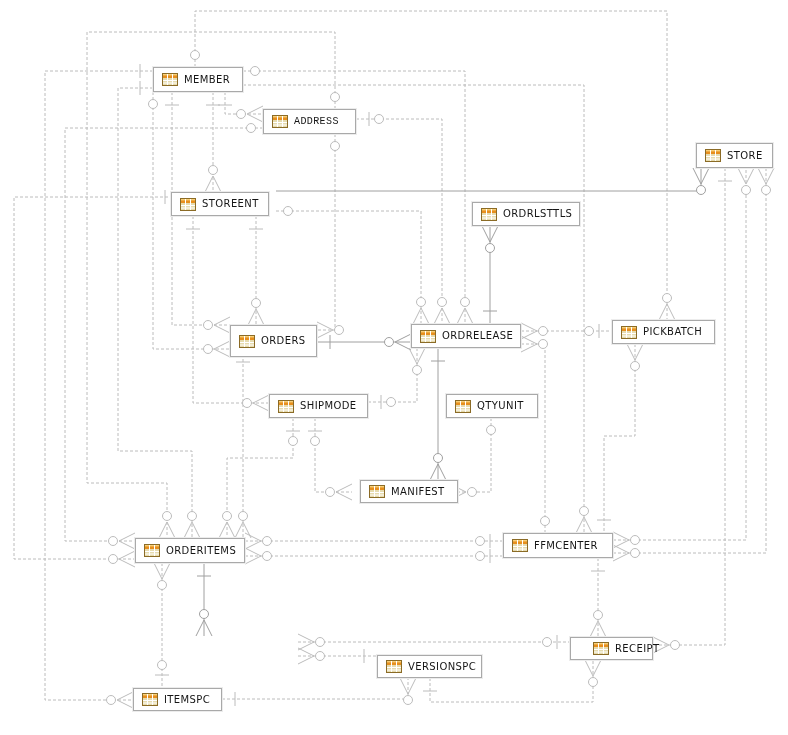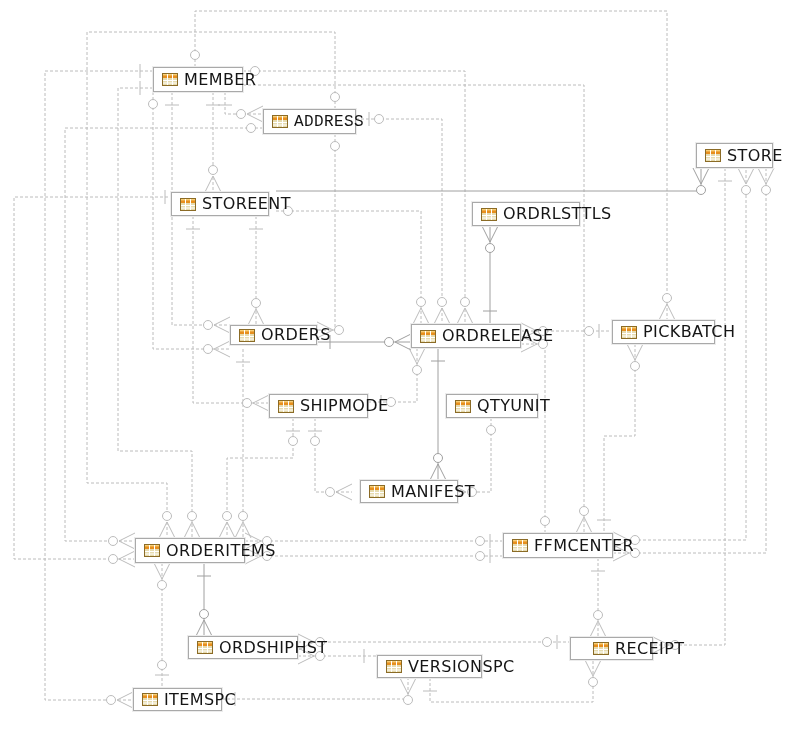--- a/index.html
+++ b/index.html
@@ -14,21 +14,21 @@
   .entity{
     position:absolute;
     background:#ffffff;
     border:1px solid #a9a9a9;
     box-shadow:0 0 0 1px #ececec;
     display:flex;
     align-items:center;
     gap:6px;
     padding:0 4px 0 8px;
     box-sizing:border-box;
-    font-size:16px;
+    font-size:10px;
     color:#151515;
     letter-spacing:0.4px;
     white-space:nowrap;
     cursor:default;
   }
   .entity .lbl{display:inline-block;line-height:1;}
   .entity svg{flex:0 0 auto;display:block;}
 </style>
 </head>
 <body>
@@ -305,21 +305,21 @@
         <rect x="0.5" y="0.5" width="15" height="12" fill="#e6dbae" stroke="#8b6b26"></rect>
         <rect x="1" y="1" width="14" height="4" fill="#e78f1e"></rect>
         <rect x="1" y="1" width="14" height="1.4" fill="#f8cf77"></rect>
         <line x1="5.5" y1="1" x2="5.5" y2="12" stroke="#ffffff" stroke-width="1"></line>
         <line x1="10.5" y1="1" x2="10.5" y2="12" stroke="#ffffff" stroke-width="1"></line>
         <line x1="1" y1="7.5" x2="15" y2="7.5" stroke="#ffffff" stroke-width="1"></line>
         <line x1="1" y1="10" x2="15" y2="10" stroke="#ffffff" stroke-width="1"></line>
       </svg>
       <span class="lbl">ORDRLSTTLS</span>
     </div>
-    <div class="entity" style="left: 230px; top: 325px; width: 87px; height: 20px;">
+    <div class="entity" style="left: 230px; top: 325px; width: 87px; height: 32px;">
       <svg width="16" height="13" viewBox="0 0 16 13">
         <rect x="0.5" y="0.5" width="15" height="12" fill="#e6dbae" stroke="#8b6b26"></rect>
         <rect x="1" y="1" width="14" height="4" fill="#e78f1e"></rect>
         <rect x="1" y="1" width="14" height="1.4" fill="#f8cf77"></rect>
         <line x1="5.5" y1="1" x2="5.5" y2="12" stroke="#ffffff" stroke-width="1"></line>
         <line x1="10.5" y1="1" x2="10.5" y2="12" stroke="#ffffff" stroke-width="1"></line>
         <line x1="1" y1="7.5" x2="15" y2="7.5" stroke="#ffffff" stroke-width="1"></line>
         <line x1="1" y1="10" x2="15" y2="10" stroke="#ffffff" stroke-width="1"></line>
       </svg>
       <span class="lbl">ORDERS</span>
@@ -400,32 +400,20 @@
       <svg width="16" height="13" viewBox="0 0 16 13">
         <rect x="0.5" y="0.5" width="15" height="12" fill="#e6dbae" stroke="#8b6b26"></rect>
         <rect x="1" y="1" width="14" height="4" fill="#e78f1e"></rect>
         <rect x="1" y="1" width="14" height="1.4" fill="#f8cf77"></rect>
         <line x1="5.5" y1="1" x2="5.5" y2="12" stroke="#ffffff" stroke-width="1"></line>
         <line x1="10.5" y1="1" x2="10.5" y2="12" stroke="#ffffff" stroke-width="1"></line>
         <line x1="1" y1="7.5" x2="15" y2="7.5" stroke="#ffffff" stroke-width="1"></line>
         <line x1="1" y1="10" x2="15" y2="10" stroke="#ffffff" stroke-width="1"></line>
       </svg>
       <span class="lbl">FFMCENTER</span>
-    </div>
-    <div class="entity" style="left: 188px; top: 636px; width: 110px; height: 23px;">
-      <svg width="16" height="13" viewBox="0 0 16 13">
-        <rect x="0.5" y="0.5" width="15" height="12" fill="#e6dbae" stroke="#8b6b26"></rect>
-        <rect x="1" y="1" width="14" height="4" fill="#e78f1e"></rect>
-        <rect x="1" y="1" width="14" height="1.4" fill="#f8cf77"></rect>
-        <line x1="5.5" y1="1" x2="5.5" y2="12" stroke="#ffffff" stroke-width="1"></line>
-        <line x1="10.5" y1="1" x2="10.5" y2="12" stroke="#ffffff" stroke-width="1"></line>
-        <line x1="1" y1="7.5" x2="15" y2="7.5" stroke="#ffffff" stroke-width="1"></line>
-        <line x1="1" y1="10" x2="15" y2="10" stroke="#ffffff" stroke-width="1"></line>
-      </svg>
-      <span class="lbl">ORDSHIPHST</span>
     </div>
     <div class="entity" style="left: 377px; top: 655px; width: 105px; height: 23px;">
       <svg width="16" height="13" viewBox="0 0 16 13">
         <rect x="0.5" y="0.5" width="15" height="12" fill="#e6dbae" stroke="#8b6b26"></rect>
         <rect x="1" y="1" width="14" height="4" fill="#e78f1e"></rect>
         <rect x="1" y="1" width="14" height="1.4" fill="#f8cf77"></rect>
         <line x1="5.5" y1="1" x2="5.5" y2="12" stroke="#ffffff" stroke-width="1"></line>
         <line x1="10.5" y1="1" x2="10.5" y2="12" stroke="#ffffff" stroke-width="1"></line>
         <line x1="1" y1="7.5" x2="15" y2="7.5" stroke="#ffffff" stroke-width="1"></line>
         <line x1="1" y1="10" x2="15" y2="10" stroke="#ffffff" stroke-width="1"></line>

